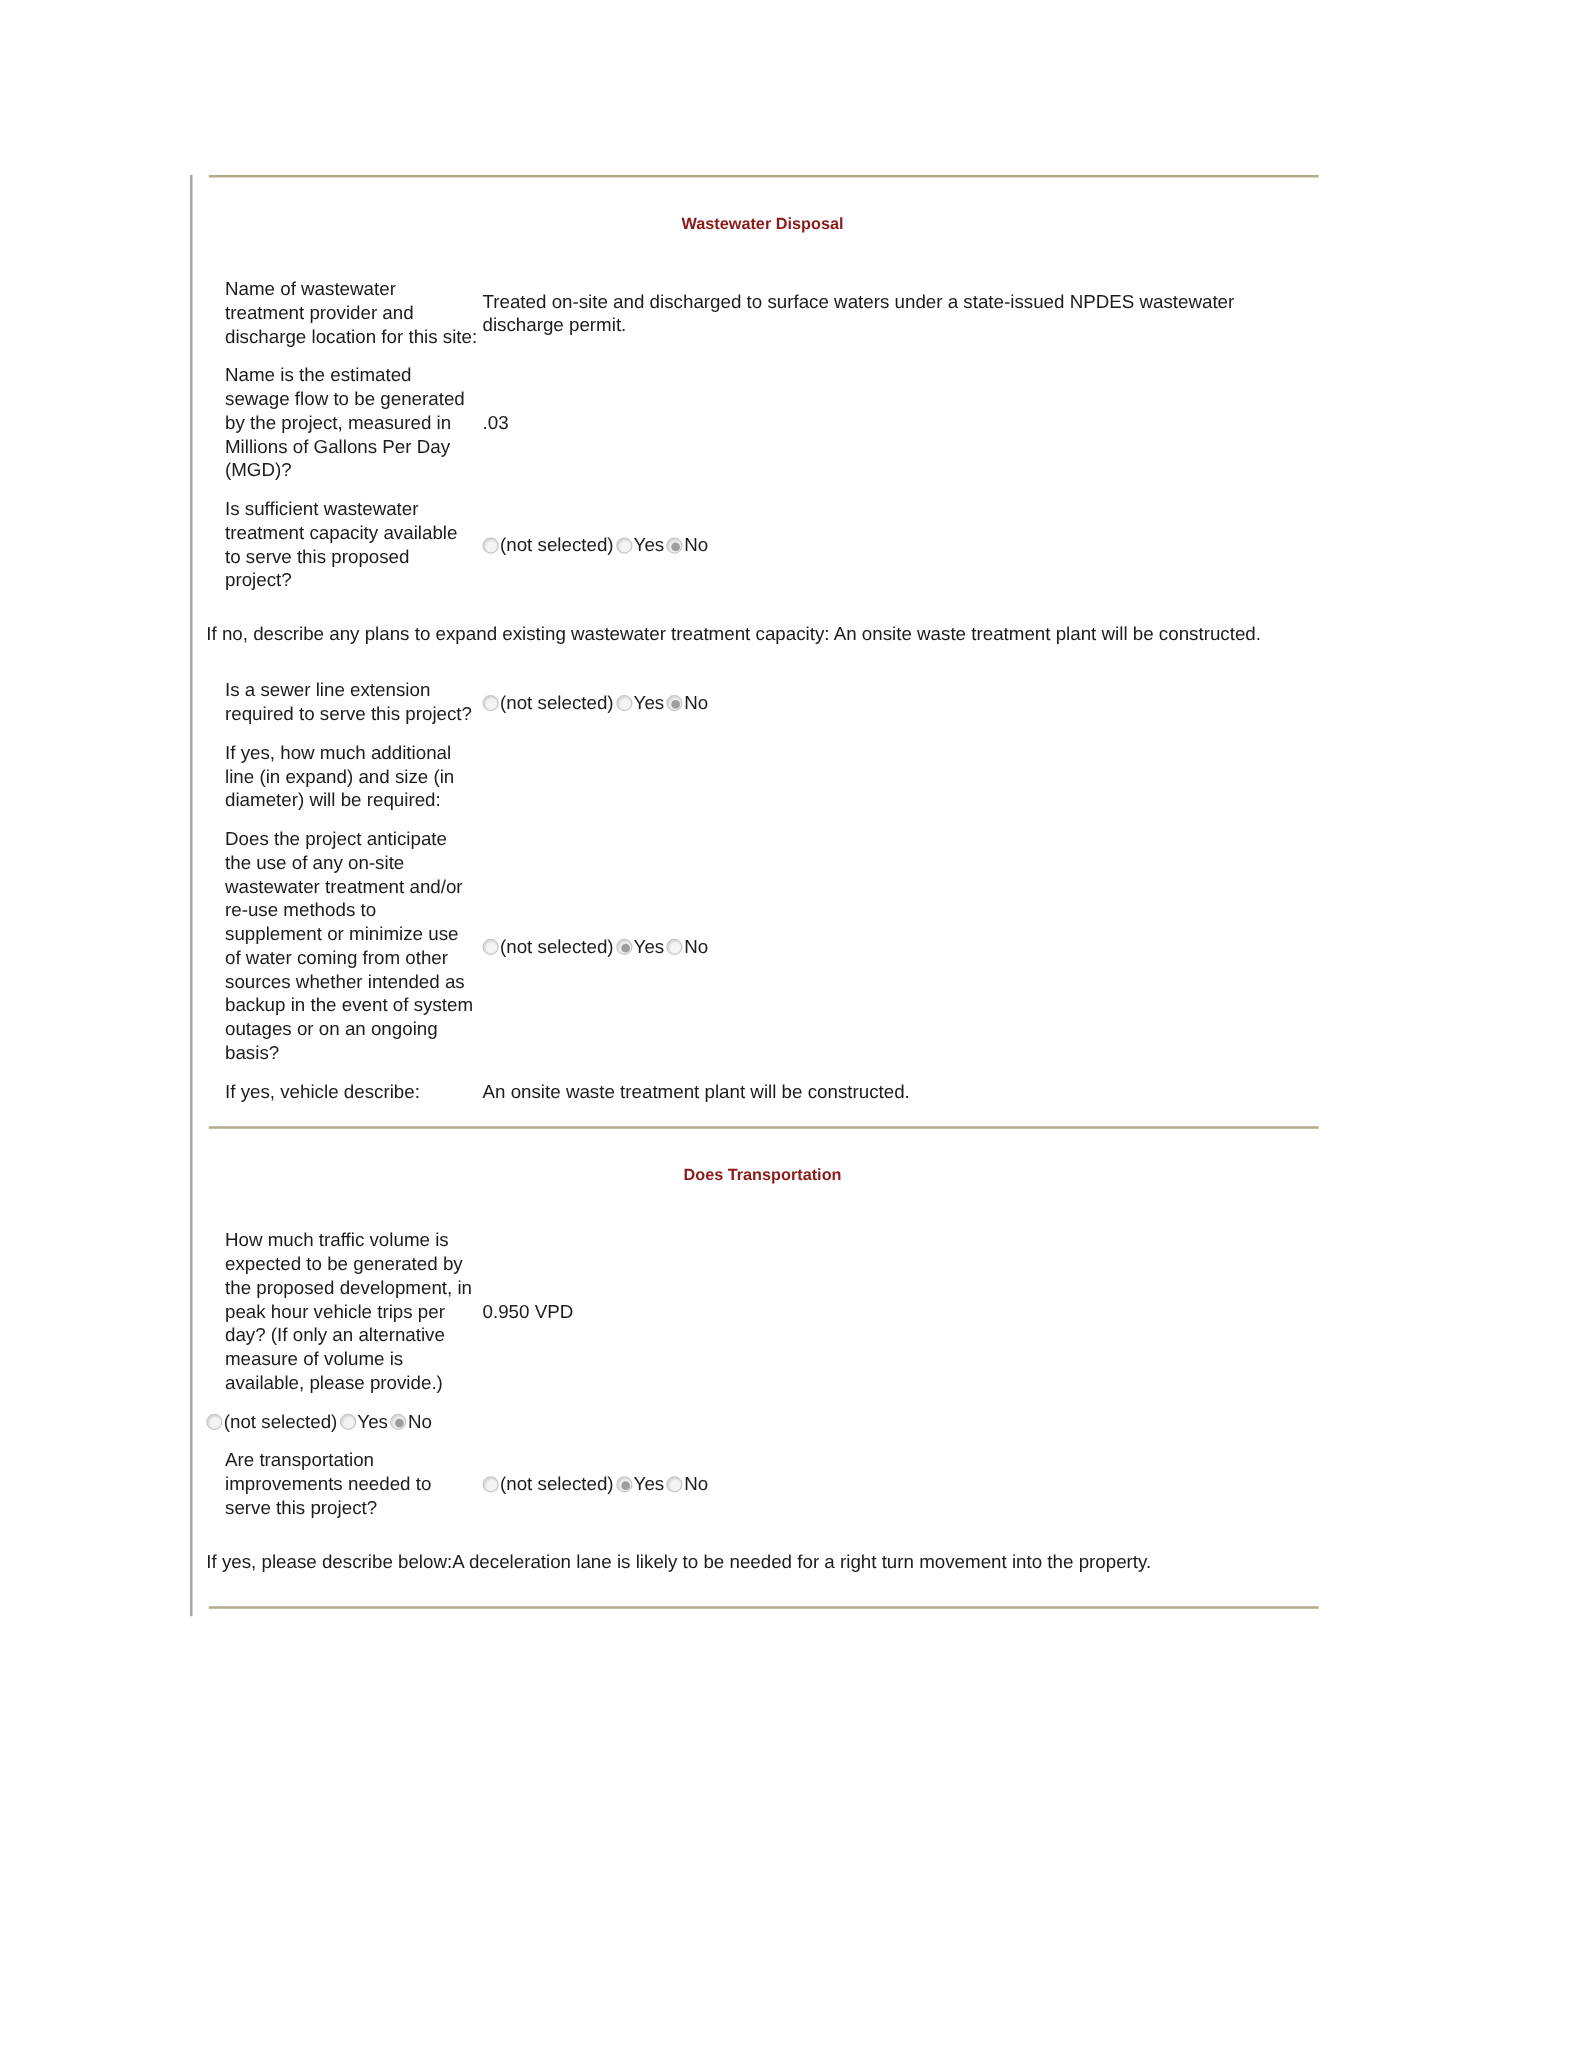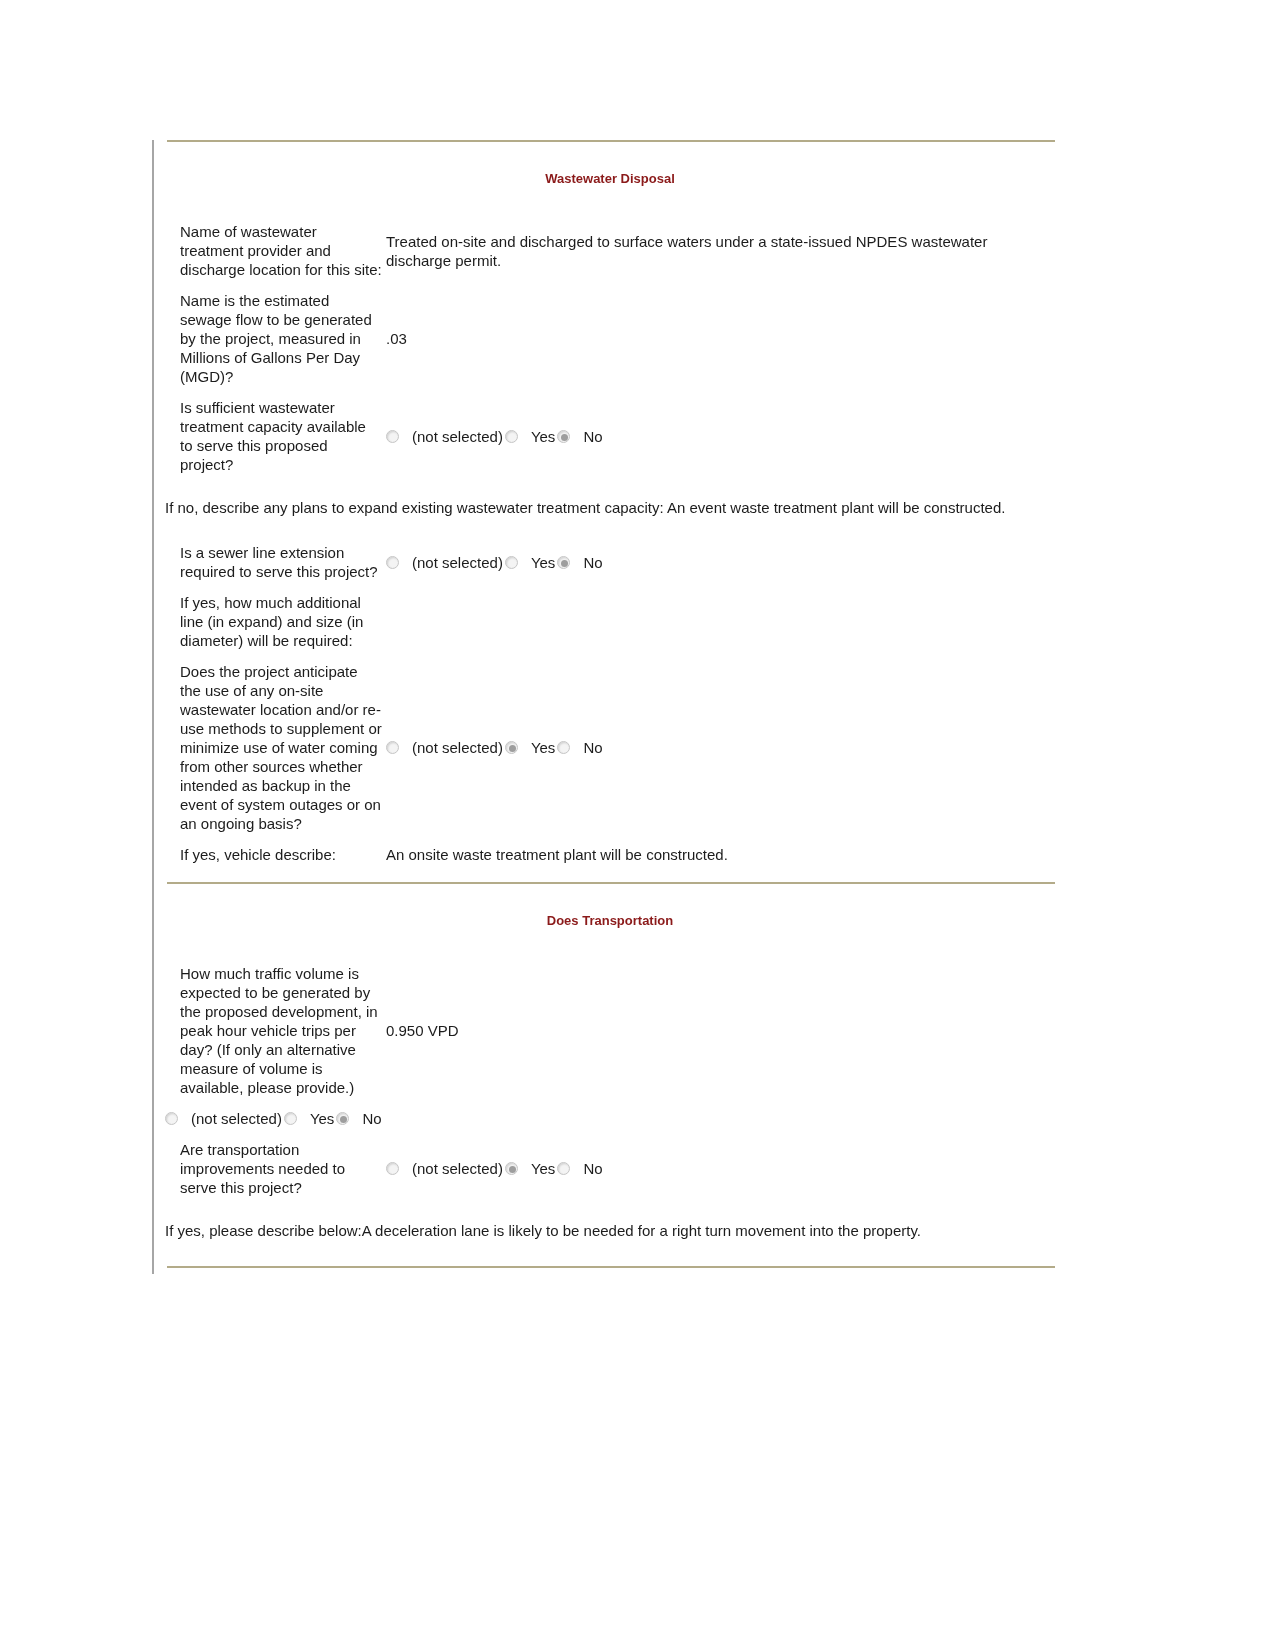--- a/index.html
+++ b/index.html
@@ -70,21 +70,21 @@
     flex:0 0 13px;
   }
   .radio-circle.checked::after{
     content:"";
     position:absolute;
     left:3px;top:3px;
     width:7px;height:7px;
     border-radius:50%;
     background:#9e9e9e;
   }
-  .radio-label{margin-left:13px;white-space:nowrap;}
+  .radio-label{margin-left:1px;white-space:nowrap;}
 </style>
 </head>
 <body>
 
 <div class="sheet">
 
   <hr class="rule">
 
   <section>
     <h1 class="section-title">Wastewater Disposal</h1>
@@ -112,21 +112,21 @@
               <span class="radio-circle"></span>
               <span class="radio-label">Yes</span>
             </span>
             <span class="radio-opt">
               <span class="radio-circle checked"></span>
               <span class="radio-label">No</span>
             </span>
           </div>
       </div>
 
-      <p class="para">If no, describe any plans to expand existing wastewater treatment capacity: An event waste treatment plant will be constructed.</p>
+      <p class="para">If no, describe any plans to expand existing wastewater treatment capacity: An onsite waste treatment plant will be constructed.</p>
 
       <div class="row">
         <div class="label">Is a sewer line extension required to serve this project?</div>
         <div class="value radio-row">
             <span class="radio-opt">
               <span class="radio-circle"></span>
               <span class="radio-label">(not selected)</span>
             </span>
             <span class="radio-opt">
               <span class="radio-circle"></span>
@@ -138,21 +138,21 @@
             </span>
           </div>
       </div>
 
       <div class="row">
         <div class="label">If yes, how much additional line (in expand) and size (in diameter) will be required:</div>
         <div class="value"></div>
       </div>
 
       <div class="row">
-        <div class="label">Does the project anticipate the use of any on-site wastewater location and/or re-use methods to supplement or minimize use of water coming from other sources whether intended as backup in the event of system outages or on an ongoing basis?</div>
+        <div class="label">Does the project anticipate the use of any on-site wastewater treatment and/or re-use methods to supplement or minimize use of water coming from other sources whether intended as backup in the event of system outages or on an ongoing basis?</div>
         <div class="value radio-row">
             <span class="radio-opt">
               <span class="radio-circle"></span>
               <span class="radio-label">(not selected)</span>
             </span>
             <span class="radio-opt">
               <span class="radio-circle checked"></span>
               <span class="radio-label">Yes</span>
             </span>
             <span class="radio-opt">

